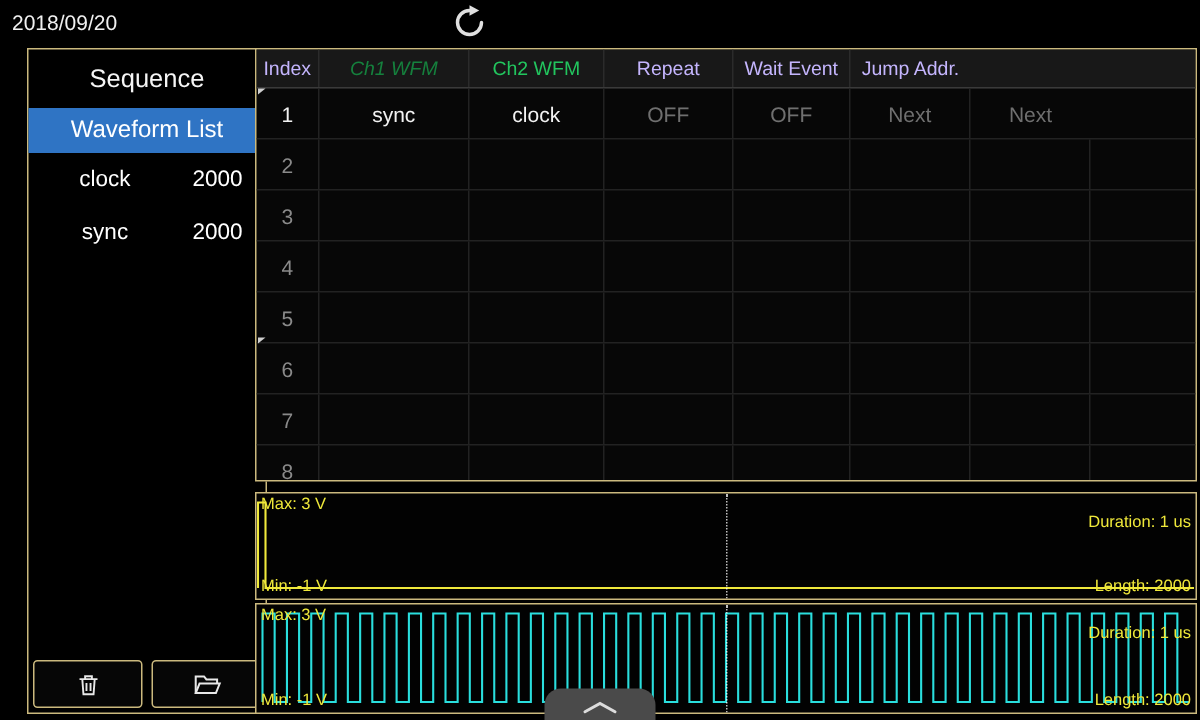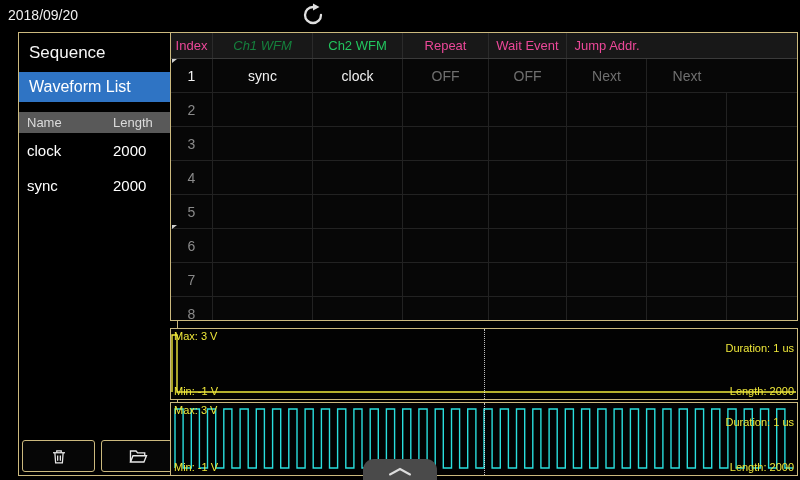--- a/index.html
+++ b/index.html
@@ -3,42 +3,42 @@
 <meta charset="utf-8">
 <style>
   :root{
     --tan:#cbb97e;
     --blue:#2f74c4;
     --yellow:#efe83a;
     --cyan:#2edcdc;
   }
   html,body{margin:0;padding:0;background:#000;}
   body{font-family:"Liberation Sans",sans-serif;}
-  #screen{position:relative;width:800px;height:480px;background:#000;overflow:hidden;color:#e8e8e8;}
+  #screen{position:relative;width:800px;height:480px;background:#000;overflow:hidden;color:#e8e8e8;text-align:center;}
 
   
   .date{position:absolute;left:8px;top:7px;font-size:14px;color:#f0f0f0;}
   .refresh{position:absolute;left:300px;top:2px;width:26px;height:26px;display:flex;align-items:center;justify-content:center;cursor:pointer;}
 
   
   .sidebar{position:absolute;left:18px;top:32px;width:160px;height:444px;border:1px solid var(--tan);box-sizing:border-box;background:#000;}
   .sb-title{font-size:17px;color:#f5f5f5;padding:10px 10px 9px;}
   .sb-tab{background:var(--blue);color:#fff;font-size:16px;padding:6px 10px;cursor:pointer;}
   .sb-listheader{display:grid;grid-template-columns:1fr 64px;background:#595959;color:#dcdcdc;font-size:13px;padding:3px 0;margin-top:10px;}
   .sb-listheader > div:first-child{padding-left:8px;}
   .wf-row{display:grid;grid-template-columns:1fr 64px;font-size:15px;color:#fff;padding:9px 0;cursor:pointer;}
   .wf-row > div:first-child{padding-left:8px;}
   .sb-buttons{position:absolute;left:3px;right:3px;bottom:3px;display:flex;gap:6px;}
   .sb-btn{flex:1;height:30px;border:1px solid var(--tan);border-radius:3px;background:#060606;display:flex;align-items:center;justify-content:center;cursor:pointer;}
 
   
   .seq-table{position:absolute;left:170px;top:32px;width:628px;height:289px;border:1px solid var(--tan);box-sizing:border-box;background:#070707;overflow:hidden;}
   .seq-grid{display:grid;grid-template-columns:42px 100px 90px 86px 78px 80px 80px 1fr;}
   .seq-header{height:25px;background:#181818;border-bottom:1px solid #3a3a3a;}
-  .hcell{font-size:13px;color:#ec4899;display:flex;align-items:center;justify-content:center;border-right:1px solid #2b2b2b;}
+  .hcell{font-size:13px;color:#c4b5fd;display:flex;align-items:center;justify-content:center;border-right:1px solid #2b2b2b;}
   .hcell:last-child{border-right:none;}
   .seq-row{height:33px;border-bottom:1px solid #222;}
   .seq-row .cell{font-size:14px;color:#f2f2f2;display:flex;align-items:center;justify-content:center;border-right:1px solid #222;}
   .seq-row .cell:last-child{border-right:none;}
   .cell.muted{color:#6f6f6f;}
   .cell.idx{color:#8a8a8a;}
   .row-marker{position:absolute;left:1px;width:0;height:0;border-top:4px solid #cfcfcf;border-right:5px solid transparent;border-bottom:3px solid transparent;}
 
   
   .preview{position:absolute;left:170px;width:628px;border:1px solid var(--tan);box-sizing:border-box;background:#020202;overflow:hidden;}
@@ -62,24 +62,20 @@
   <div class="refresh">
     <svg width="24" height="24" viewBox="0 0 24 24">
       <path d="M12 4 A 8 8 0 1 0 20 12" fill="none" stroke="#e0e0e0" stroke-width="2.3" stroke-linecap="round"></path>
       <polygon points="12,0.5 18.5,4 12,7.5" fill="#e0e0e0"></polygon>
     </svg>
   </div>
 
   <div class="sidebar">
     <div class="sb-title">Sequence</div>
     <div class="sb-tab">Waveform List</div>
-    <div class="sb-listheader">
-      <div>Name</div>
-      <div>Length</div>
-    </div>
     <div id="wf-list">
         <div class="wf-row">
           <div>clock</div>
           <div>2000</div>
         </div>
         <div class="wf-row">
           <div>sync</div>
           <div>2000</div>
         </div>
       </div>

